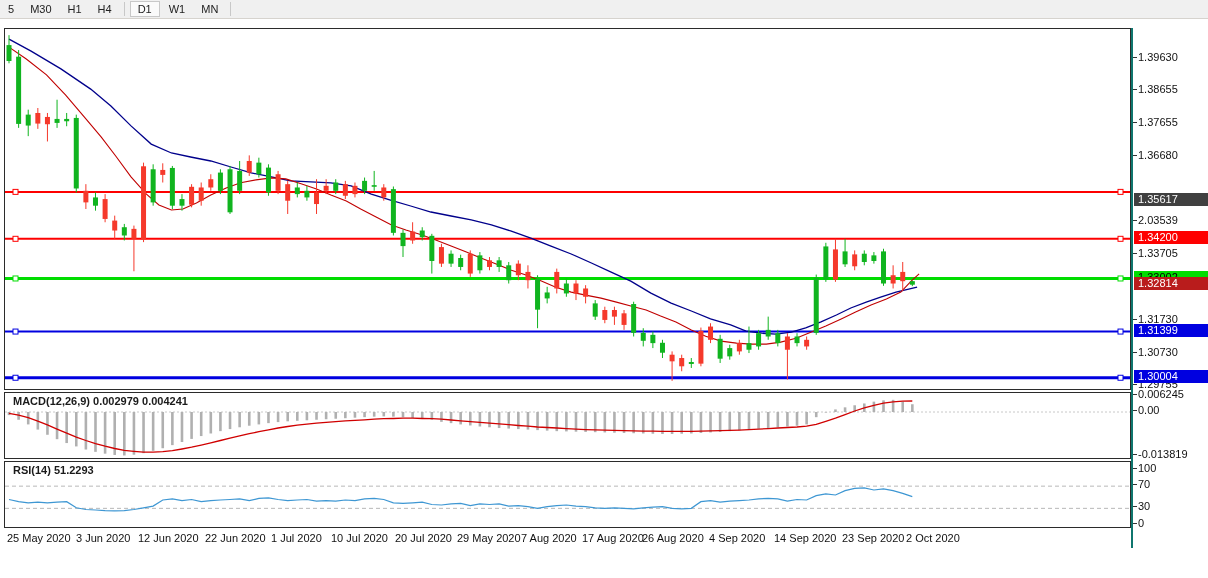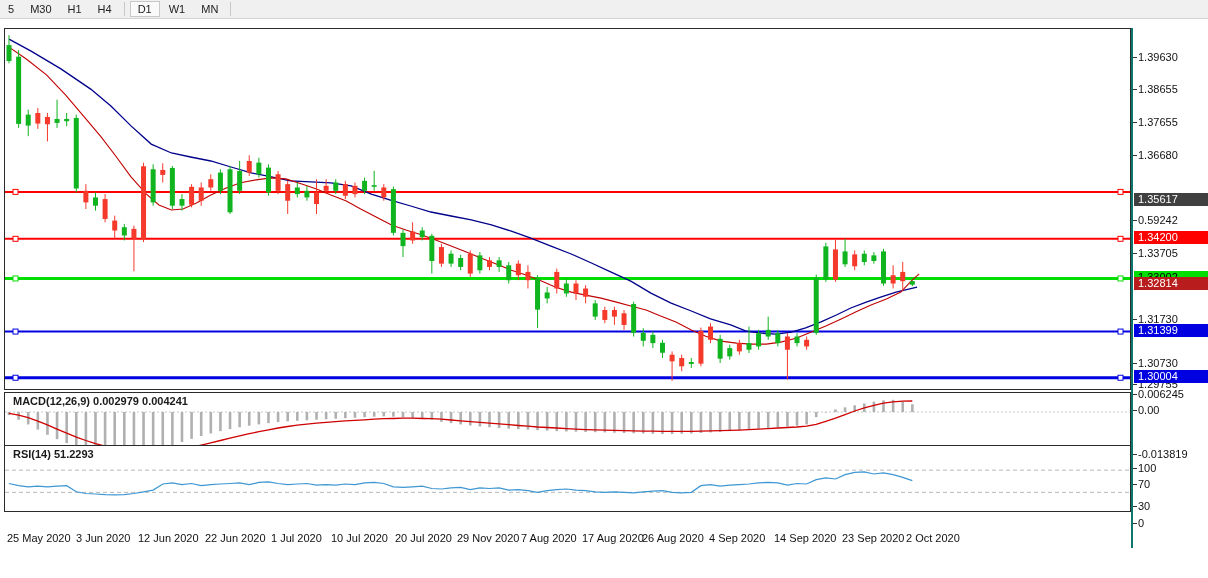--- a/index.html
+++ b/index.html
@@ -8,21 +8,21 @@
   
   #toolbar{position:absolute;left:0;top:0;width:1208px;height:18px;background:#f0f0f0;
            border-bottom:1px solid #d6d3ce;display:flex;align-items:center;}
   .tfbtn{height:16px;line-height:16px;padding:0 7px;margin:0 1px;color:#222;cursor:default;}
   .tfbtn.active{background:#fafafa;border:1px solid #c8c8c8;height:14px;line-height:14px;}
   .tbsep{width:1px;height:14px;background:#c8c8c8;margin:0 4px;}
   
   .panel{position:absolute;left:4px;width:1127px;background:#fff;border:1px solid #2b2b2b;box-sizing:border-box;}
   #price-panel{top:28px;height:362px;}
   #macd-panel{top:392px;height:67px;}
-  #rsi-panel{top:445px;height:67px;}
+  #rsi-panel{top:461px;height:67px;}
   .panel svg{position:absolute;left:0;top:0;}
   .panel-label{position:absolute;left:8px;top:2px;font-weight:700;color:#1a1a1a;white-space:pre;z-index:5;}
   
   #price-axis{position:absolute;left:1131px;top:28px;width:62px;height:520px;border-left:2px solid #0f766e;box-sizing:border-box;background:#fff;}
   .axis-tick{position:absolute;left:5px;color:#111;white-space:nowrap;}
   .axis-tick:before{content:"";position:absolute;left:-5px;top:6px;width:4px;height:1px;background:#333;}
   .axis-flag{position:absolute;left:1px;width:74px;height:13px;line-height:13px;padding-left:4px;box-sizing:border-box;white-space:nowrap;}
   
   #date-row{position:absolute;left:4px;top:528px;width:1127px;height:20px;background:#fff;}
   .date-label{position:absolute;top:4px;color:#111;white-space:nowrap;}
@@ -370,24 +370,24 @@
         <line x1="0" y1="46.349999999999994" x2="1125" y2="46.349999999999994" stroke="#b8b8b8" stroke-width="1" stroke-dasharray="4,3"></line>
         <path d="M4.0,37.5 L13.6,39.7 L23.2,40.8 L32.8,40.2 L42.4,40.8 L52.0,40.2 L61.7,39.7 L71.3,45.8 L80.9,47.5 L90.5,48.0 L100.1,48.6 L109.7,48.8 L119.3,48.6 L128.9,47.5 L138.5,45.8 L148.1,44.1 L157.8,38.0 L167.4,36.9 L177.0,38.6 L186.6,37.5 L196.2,39.7 L205.8,38.6 L215.4,38.0 L225.0,37.5 L234.6,36.9 L244.3,38.6 L253.9,36.4 L263.5,35.8 L273.1,37.5 L282.7,38.6 L292.3,38.0 L301.9,37.5 L311.5,39.1 L321.1,38.6 L330.7,39.1 L340.3,38.0 L350.0,38.6 L359.6,36.9 L369.2,36.4 L378.8,37.5 L388.4,40.8 L398.0,41.4 L407.6,40.8 L417.2,40.2 L426.8,42.5 L436.4,43.0 L446.1,41.9 L455.7,41.4 L465.3,43.6 L474.9,41.9 L484.5,42.5 L494.1,41.9 L503.7,44.1 L513.3,43.6 L522.9,44.7 L532.5,46.3 L542.2,44.7 L551.8,43.6 L561.4,43.0 L571.0,44.1 L580.6,44.7 L590.2,45.8 L599.8,46.3 L609.4,45.8 L619.0,46.3 L628.6,46.9 L638.3,45.8 L647.9,45.2 L657.5,44.7 L667.1,46.3 L676.7,46.9 L686.3,46.3 L695.9,39.7 L705.5,38.6 L715.1,40.2 L724.8,39.1 L734.4,38.6 L744.0,38.0 L753.6,36.9 L763.2,36.4 L772.8,36.9 L782.4,39.1 L792.0,37.5 L801.6,38.0 L811.2,33.6 L820.8,31.9 L830.5,33.0 L840.1,28.6 L849.7,26.4 L859.3,25.8 L868.9,28.0 L878.5,26.9 L888.1,28.6 L897.7,31.4 L907.3,34.6" fill="none" stroke="#3e97d3" stroke-width="1.2"></path>
       </svg>
   </div>
 
   <div id="price-axis">
       <div class="axis-tick" style="top: 23px;">1.39630</div>
       <div class="axis-tick" style="top: 55.2861px;">1.38655</div>
       <div class="axis-tick" style="top: 88.4001px;">1.37655</div>
       <div class="axis-tick" style="top: 120.686px;">1.36680</div>
-      <div class="axis-tick" style="top: 186.086px;">0.59242</div>
+      <div class="axis-tick" style="top: 186.086px;">2.03539</div>
       <div class="axis-tick" style="top: 219.2px;">1.33705</div>
       <div class="axis-tick" style="top: 284.601px;">1.31730</div>
-      <div class="axis-tick" style="top: 317.715px; margin-top: 11px;">1.30730</div>
+      <div class="axis-tick" style="top: 317.715px;">1.30730</div>
       <div class="axis-tick" style="top: 350.001px;">1.29755</div>
       <div class="axis-flag" style="top: 165px; background: #404040; color: rgb(255, 255, 255);">1.35617</div>
       <div class="axis-flag" style="top: 203.309px; background: rgb(254, 0, 0); color: rgb(255, 255, 255);">1.34200</div>
       <div class="axis-flag" style="top: 242.98px; background: rgb(0, 221, 0); color: rgb(0, 0, 0);">1.33002</div>
       <div class="axis-flag" style="top: 249.205px; background: #b91c1c; color: rgb(255, 255, 255);">1.32814</div>
       <div class="axis-flag" style="top: 296.061px; background: rgb(0, 0, 224); color: rgb(255, 255, 255);">1.31399</div>
       <div class="axis-flag" style="top: 342.255px; background: rgb(0, 0, 224); color: rgb(255, 255, 255);">1.30004</div>
       <div class="axis-tick" style="top: 359.838px;">0.006245</div>
       <div class="axis-tick" style="top: 376px;">0.00</div>
       <div class="axis-tick" style="top: 419.823px;">-0.013819</div>
@@ -397,21 +397,21 @@
       <div class="axis-tick" style="top: 489px;">0</div>
     </div>
   <div id="date-row">
       <div class="date-label" style="left: 3px;">25 May 2020</div>
       <div class="date-label" style="left: 72px;">3 Jun 2020</div>
       <div class="date-label" style="left: 134px;">12 Jun 2020</div>
       <div class="date-label" style="left: 201px;">22 Jun 2020</div>
       <div class="date-label" style="left: 267px;">1 Jul 2020</div>
       <div class="date-label" style="left: 327px;">10 Jul 2020</div>
       <div class="date-label" style="left: 391px;">20 Jul 2020</div>
-      <div class="date-label" style="left: 453px;">29 Nov 2020</div>
+      <div class="date-label" style="left: 453px;">29 May 2020</div>
       <div class="date-label" style="left: 517px;">7 Aug 2020</div>
       <div class="date-label" style="left: 578px;">17 Aug 2020</div>
       <div class="date-label" style="left: 638px;">26 Aug 2020</div>
       <div class="date-label" style="left: 705px;">4 Sep 2020</div>
       <div class="date-label" style="left: 770px;">14 Sep 2020</div>
       <div class="date-label" style="left: 838px;">23 Sep 2020</div>
       <div class="date-label" style="left: 902px;">2 Oct 2020</div>
     </div>
 </div>
 

